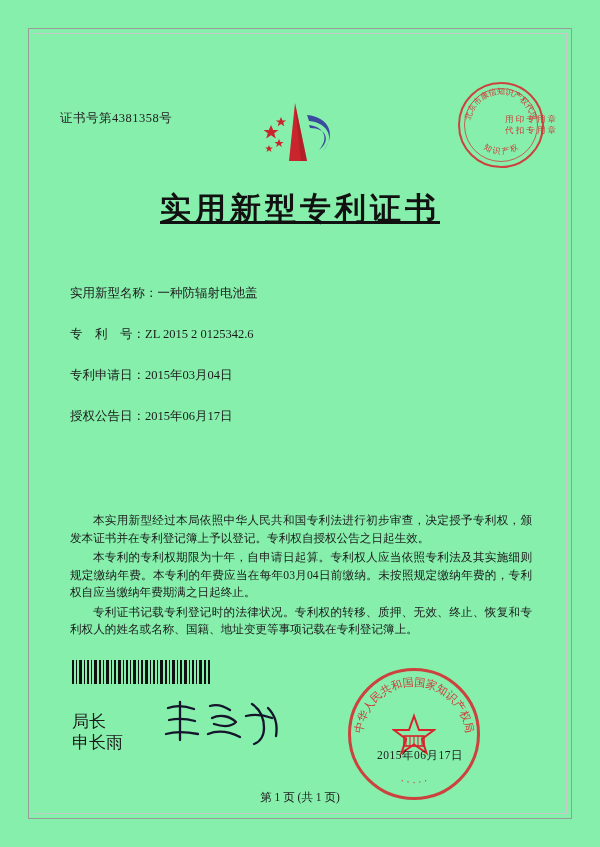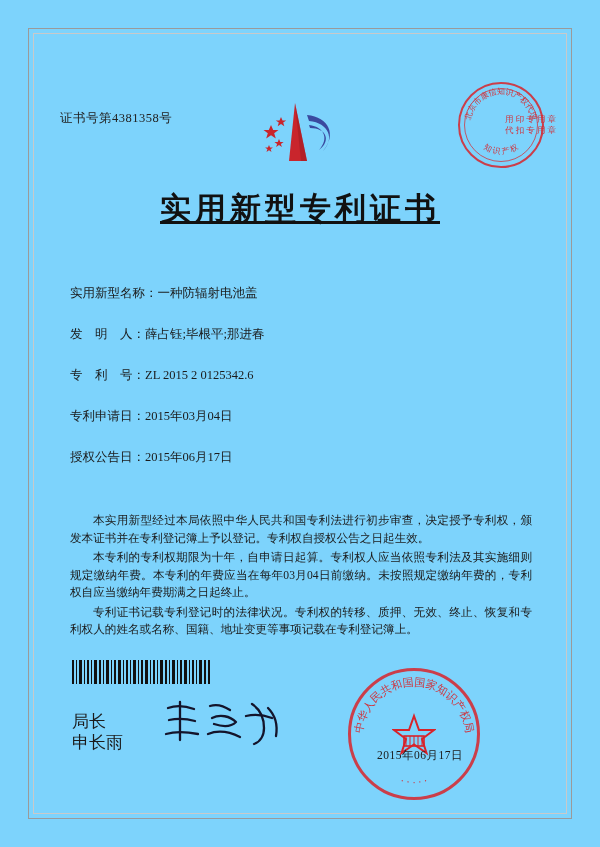--- a/index.html
+++ b/index.html
@@ -15,21 +15,21 @@
     position: relative;
     overflow: hidden;
   }
 
   #certificate {
     position: absolute;
     left: 0;
     top: 0;
     width: 600px;
     height: 847px;
-    background: #7dd3fc;
+    background: #86efac;
   }
 
   
   .frame-outer {
     position: absolute;
     left: 28px;
     top: 28px;
     width: 544px;
     height: 791px;
     border: 1px solid #9a9a9a;
@@ -296,23 +296,20 @@
       <div>用 印 专 用 章</div>
       <div>代 扣 专 用 章</div>
     </div>
   </div>
 
   <div class="title">实用新型专利证书</div>
 
   <div class="fields">
     <div class="field-row">
       <span class="field-label">实用新型名称：</span><span class="field-value">一种防辐射电池盖</span>
-    </div>
-    <div class="field-row">
-      <span class="field-label">发　明　人：</span><span class="field-value">薛占钰;毕根平;那进春</span>
     </div>
     <div class="field-row">
       <span class="field-label">专　利　号：</span><span class="field-value">ZL 2015 2 0125342.6</span>
     </div>
     <div class="field-row">
       <span class="field-label">专利申请日：</span><span class="field-value">2015年03月04日</span>
     </div>
     <div class="field-row">
       <span class="field-label">授权公告日：</span><span class="field-value">2015年06月17日</span>
     </div>
@@ -405,14 +402,15 @@
     </svg>
     <svg class="star" viewBox="0 0 44 44" xmlns="http://www.w3.org/2000/svg" aria-hidden="true">
       <polygon points="22,4 27,18 42,18 30,27 34.5,41 22,32.5 9.5,41 14,27 2,18 17,18" fill="none" stroke="#d8232a" stroke-width="2"></polygon>
       <rect x="12" y="24" width="20" height="10" fill="none" stroke="#d8232a" stroke-width="1.6"></rect>
       <path d="M14 24 L14 34 M18 24 L18 34 M22 24 L22 34 M26 24 L26 34 M30 24 L30 34" stroke="#d8232a" stroke-width="1"></path>
     </svg>
   </div>
 
   <div class="seal-date">2015年06月17日</div>
 
+  <div class="page-footer">第 1 页 (共 1 页)</div>
 
 </div>
 
 </body></html>

